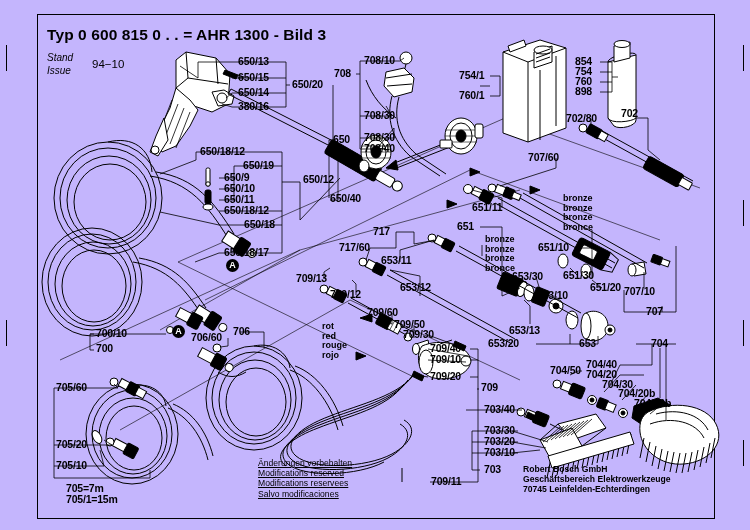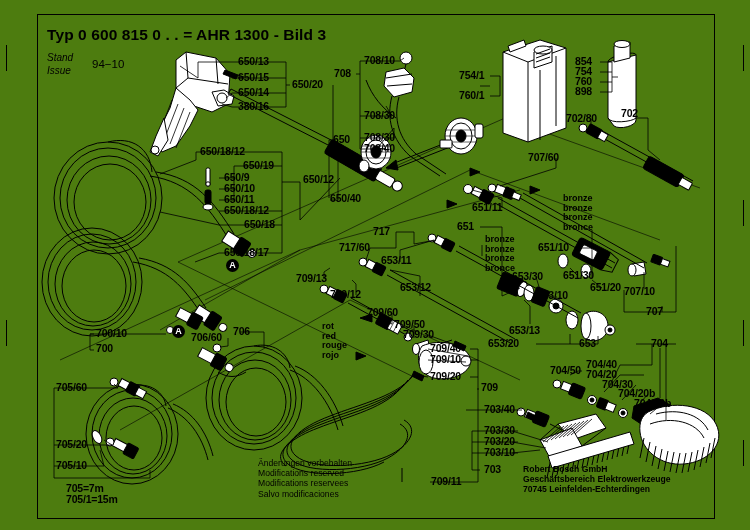--- a/index.html
+++ b/index.html
@@ -1,19 +1,19 @@
 <!DOCTYPE html>
 <html><head>
 <meta charset="utf-8">
 <title>Bosch AHR 1300 Parts Diagram</title>
 <style>
   html,body{margin:0;padding:0;background:#ffffff;}
   body{font-family:"Liberation Sans",sans-serif;}
   #page{
-    position:relative;width:750px;height:530px;background:#4d7c0f;
+    position:relative;width:750px;height:530px;background:#c4b5fd;
     overflow:hidden;
   }
   #frame{
     position:absolute;left:37px;top:14px;width:676px;height:503px;
     border:1px solid #000;
   }
   
   .tick{position:absolute;background:#000;}
   .tick.v{width:1px;height:26px;}
 
@@ -36,21 +36,21 @@
     white-space:nowrap;line-height:11px;letter-spacing:-.2px;
   }
   .note{
     position:absolute;font-size:9px;font-weight:bold;line-height:9.6px;
     color:#000;white-space:nowrap;
   }
   .foot{
     position:absolute;font-size:8.6px;line-height:10.2px;color:#000;
     white-space:nowrap;font-weight:bold;
   }
-  .foot.reg{font-weight:normal;}
+  .foot.reg{font-weight:normal;text-decoration:underline;}
 
   svg.art{position:absolute;left:0;top:0;width:750px;height:530px;
     pointer-events:none;}
   .st{fill:none;stroke:#000;stroke-width:1;}
   .stf{fill:#fff;stroke:#000;stroke-width:1;}
   .blk{fill:#000;stroke:#000;stroke-width:1;}
   .thin{fill:none;stroke:#000;stroke-width:.8;}
   .hair{fill:none;stroke:#000;stroke-width:.6;}
 
   .circA{

